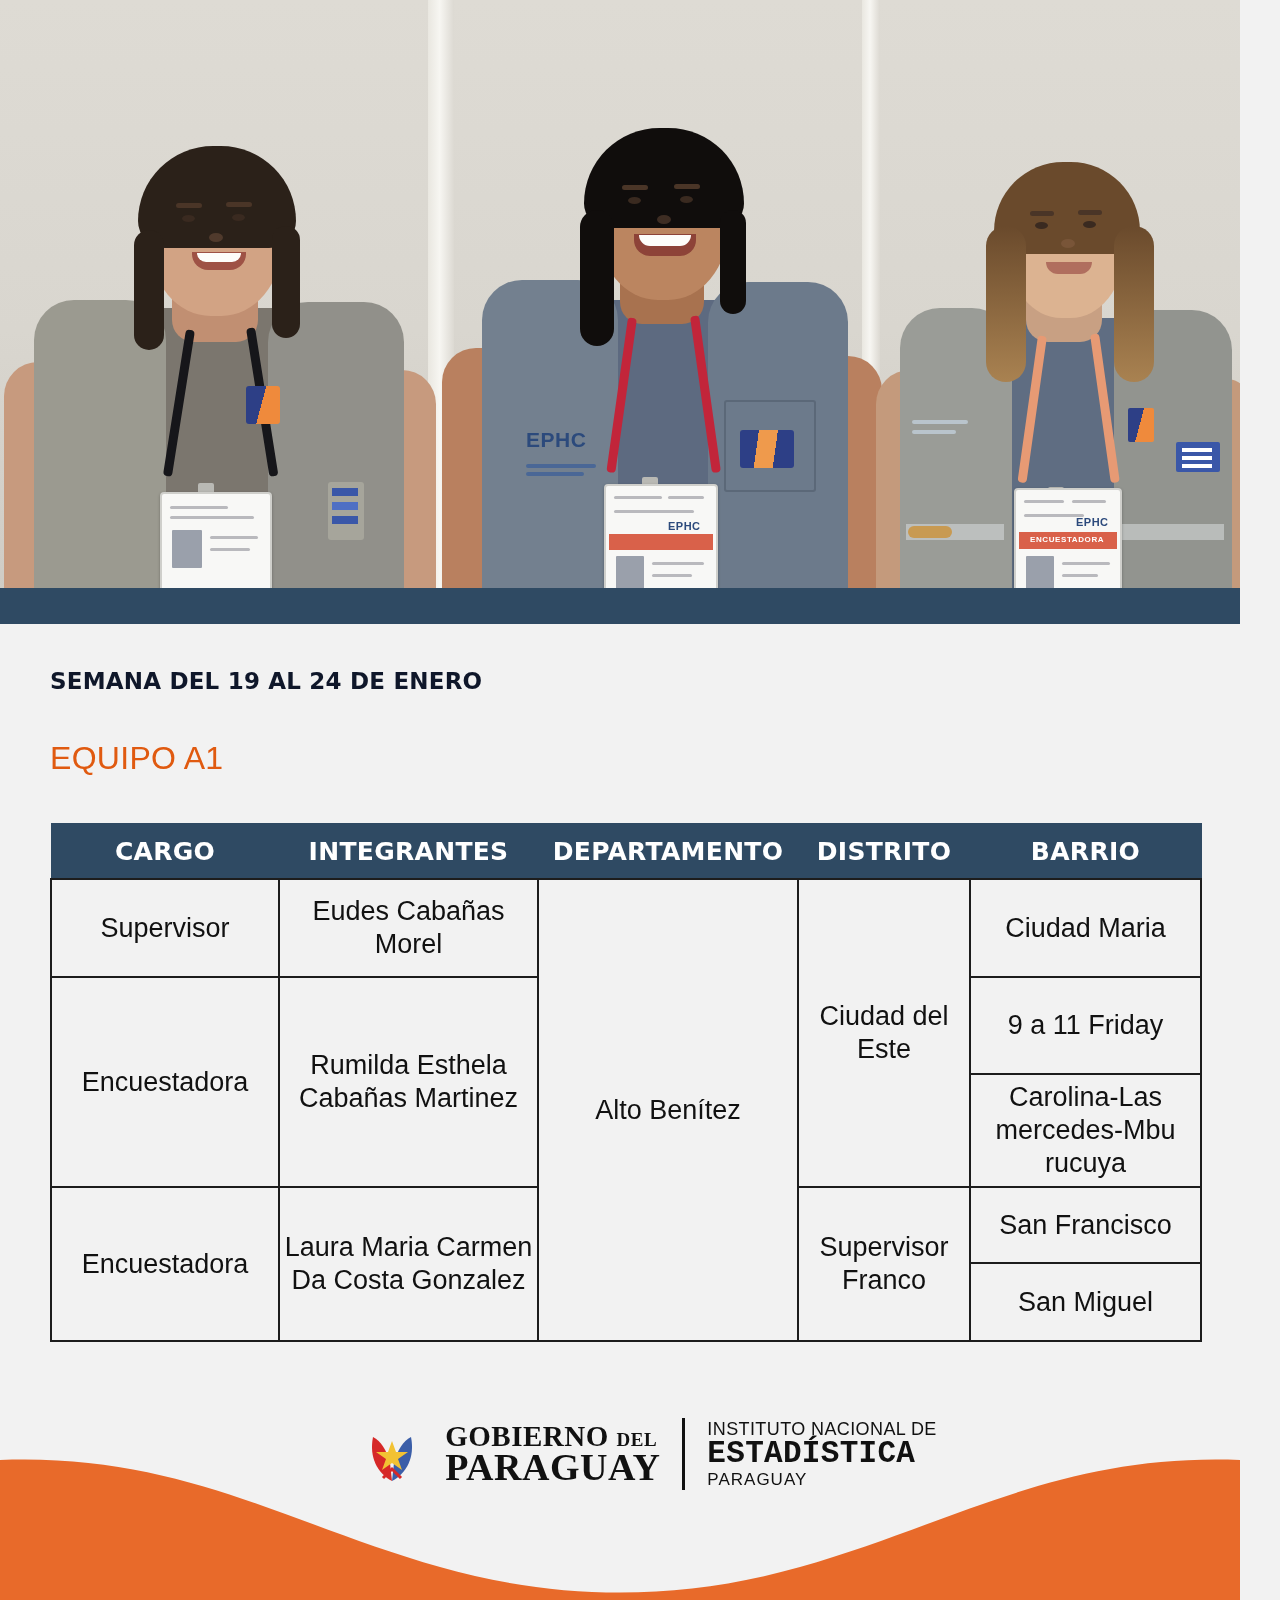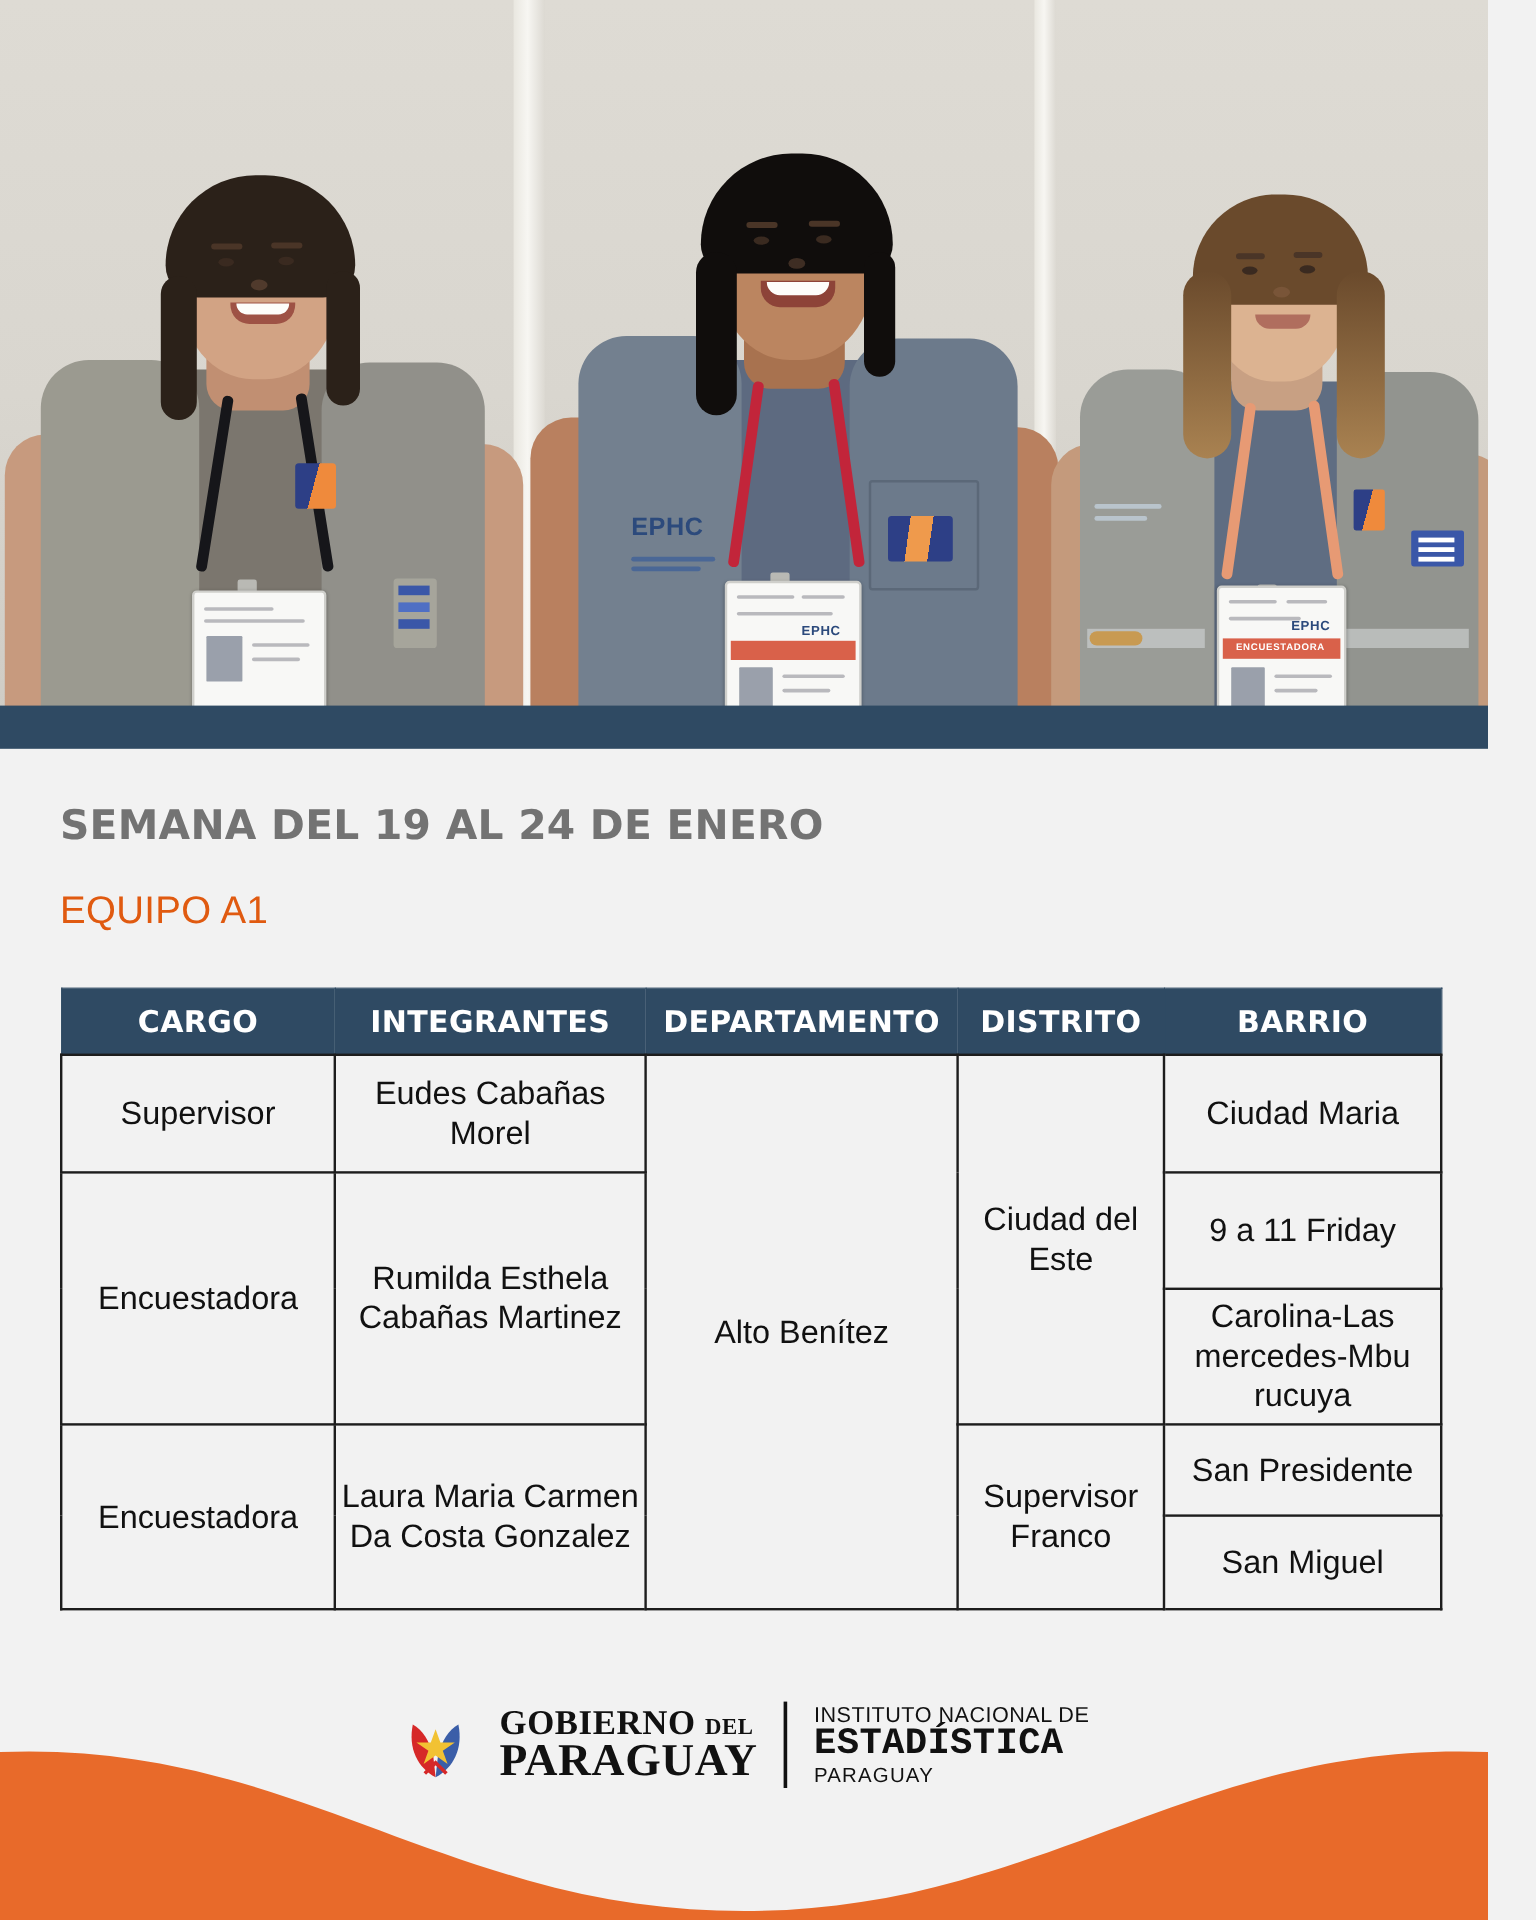--- a/index.html
+++ b/index.html
@@ -47,39 +47,39 @@
   .title{position:absolute;left:50px;top:540px;width:1160px;
     font-family:"DejaVu Sans",sans-serif;
     font-weight:bold;font-size:41px;line-height:44px;letter-spacing:-.6px;
     color:#e05a10;
     -webkit-text-stroke:7px #ffffff;paint-order:stroke fill;
     text-transform:uppercase;}
   .title span{display:block;}
 
   
   .subtitle{position:absolute;left:50px;top:668px;
-    font-family:"DejaVu Sans",sans-serif;font-weight:bold;font-size:34px;
-    color:#737373;letter-spacing:.2px;}
+    font-family:"DejaVu Sans",sans-serif;font-weight:bold;font-size:23px;
+    color:#0f172a;letter-spacing:.2px;}
   .team{position:absolute;left:50px;top:740px;
     font-size:32px;color:#e05a10;letter-spacing:.3px;}
 
   
   .tbl{position:absolute;left:50px;top:823px;width:1150px;border-collapse:collapse;
     table-layout:fixed;}
   .tbl th{background:#2f4a63;color:#ffffff;height:52px;
     font-family:"DejaVu Sans",sans-serif;font-weight:bold;font-size:25px;
     letter-spacing:.3px;border:1px solid #2f4a63;text-align:center;}
   .tbl td{border:2px solid #1d1d1d;text-align:center;vertical-align:middle;
     font-size:27px;line-height:33px;color:#111;background:#f2f2f2;padding:6px 4px;}
   .c1{width:228px;} .c2{width:259px;} .c3{width:260px;} .c4{width:172px;} .c5{width:231px;}
 
   
   .wave{position:absolute;left:0;bottom:0;width:1240px;height:185px;}
   .footer-logos{position:absolute;left:0;top:1418px;width:1240px;
-    display:flex;align-items:center;justify-content:center;gap:22px;}
+    display:flex;align-items:center;justify-content:center;gap:22px;padding-left:29px;}
   .gp-wreath{position:relative;width:62px;height:62px;}
   .gp-text{font-family:"Liberation Serif",serif;color:#111;line-height:.92;}
   .gp-l1{font-size:29px;font-weight:bold;letter-spacing:.5px;}
   .gp-l1 small{font-size:19px;}
   .gp-l2{font-size:38px;font-weight:bold;letter-spacing:.5px;}
   .divider{width:3px;height:72px;background:#111;}
   .ine-text{line-height:1.04;color:#111;}
   .ine-l1{font-family:"Liberation Sans",sans-serif;font-size:18px;letter-spacing:.4px;}
   .ine-l2{font-family:Liberation Mono, monospace;font-size:31px;font-weight:bold;letter-spacing:.3px;}
   .ine-l3{font-family:"Liberation Sans",sans-serif;font-size:17px;letter-spacing:1px;}
@@ -287,21 +287,21 @@
         <td rowspan="2">Rumilda Esthela Cabañas Martinez</td>
         <td>9 a 11 Friday</td>
       </tr>
       <tr style="height:110px;">
         <td>Carolina-Las mercedes-Mbu rucuya</td>
       </tr>
       <tr style="height:76px;">
         <td rowspan="2">Encuestadora</td>
         <td rowspan="2">Laura Maria Carmen Da Costa Gonzalez</td>
         <td rowspan="2">Supervisor Franco</td>
-        <td>San Presidente</td>
+        <td>San Francisco</td>
       </tr>
       <tr style="height:78px;">
         <td>San Miguel</td>
       </tr>
     </tbody>
   </table>
 
   <svg class="wave" viewBox="0 0 1240 185" preserveAspectRatio="none">
     <path d="M0,45 C180,38 290,110 440,152 C560,186 680,186 800,152 C950,110 1060,38 1240,45 L1240,185 L0,185 Z" fill="#e86a2a"></path>
   </svg>

